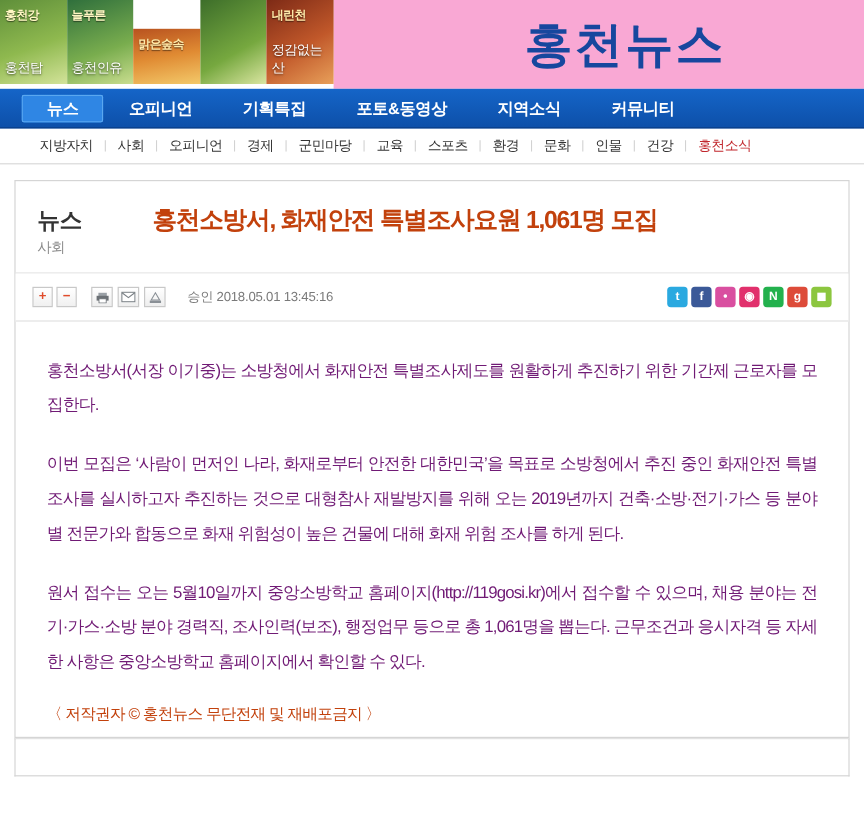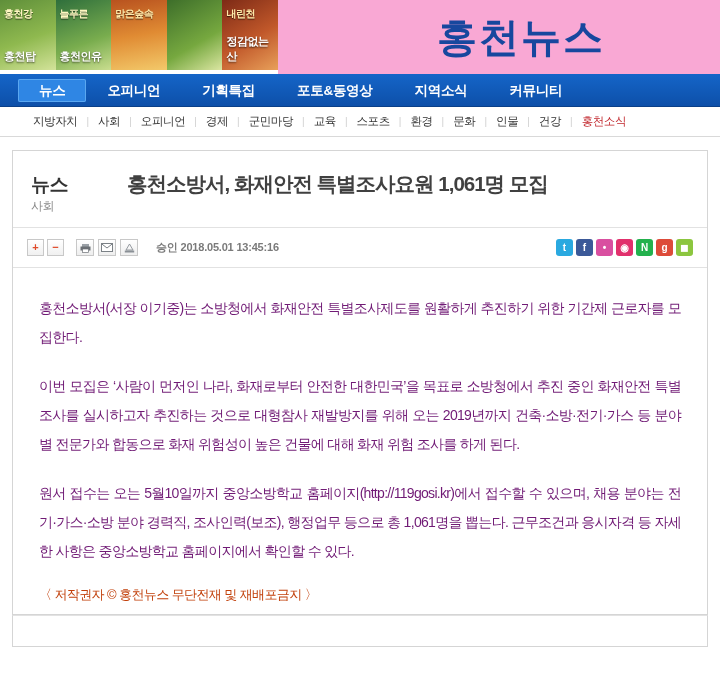--- a/index.html
+++ b/index.html
@@ -20,40 +20,40 @@
   }
   .banner-strip {
     width: 278px;
     height: 70px;
     display: flex;
     position: relative;
   }
   .banner-cell { flex: 1; position: relative; overflow: hidden; }
   .bc1 { background: linear-gradient(160deg,#5f8f3a 0%, #8fb94f 55%, #d3e39a 100%); }
   .bc2 { background: linear-gradient(160deg,#2f6f3c 0%, #79ad4e 60%, #c9dd8f 100%); }
-  .bc3 { background: linear-gradient(170deg,#b8521f 0%, #e08b33 50%, #f3c96a 100%); }
+  .bc3 { background: linear-gradient(170deg,#b8521f 0%, #e08b33 50%, #f3c96a 100%); margin-top: 24px; }
   .bc4 { background: linear-gradient(150deg,#3d6e2a 0%, #76a83f 60%, #dbe6a2 100%); }
   .bc5 { background: linear-gradient(150deg,#7d2a16 0%, #c1582a 55%, #e8a05a 100%); }
   .banner-cell .tag {
     position: absolute;
     left: 4px; top: 8px;
     font-size: 10px;
     color: #fff7c2;
     font-weight: bold;
     text-shadow: 0 1px 1px rgba(0,0,0,.6);
     line-height: 11px;
     letter-spacing: -0.5px;
   }
   .banner-cell .tag.red { color:#ffe9a8; }
   .banner-cell .tag2 {
     position: absolute;
     left: 4px; bottom: 6px;
     font-size: 11px;
     color: #ffffff;
-    font-weight: bold;
+    font-weight: normal;
     text-shadow: 0 1px 2px rgba(0,0,0,.7);
     letter-spacing: -0.5px;
   }
   .logo-area {
     flex: 1;
     display: flex;
     align-items: center;
     justify-content: center;
     background: #f9a8d4;
     padding-left: 44px;
@@ -137,21 +137,21 @@
   .cat .cat-sub {
     font-size: 12px;
     color: #8a8a8a;
     margin-top: 2px;
     letter-spacing: -0.5px;
   }
   .headline-wrap { flex: 1; }
   .headline {
     font-size: 20.5px;
     font-weight: bold;
-    color: #404040;
+    color: #c2410c;
     letter-spacing: -1px;
     line-height: 26px;
   }
   .byline {
     margin-top: 10px;
     text-align: right;
     font-size: 10.5px;
     color: #6d6d6d;
     letter-spacing: -0.3px;
   }
@@ -184,21 +184,20 @@
     background: linear-gradient(#ffffff,#eeeeee);
     display: flex; align-items: center; justify-content: center;
     cursor: pointer;
   }
   .icn svg { display:block; }
   .date-text {
     margin-left: 18px;
     font-size: 11px;
     color: #7a7a7a;
     letter-spacing: -0.2px;
-    font-weight: bold;
   }
   .share-group { margin-left: auto; display: flex; gap: 3px; }
   .sh {
     width: 17px; height: 17px;
     border-radius: 3px;
     display: flex; align-items: center; justify-content: center;
     color: #fff; font-size: 10px; font-weight: bold;
     cursor: pointer;
     line-height: 1;
   }

